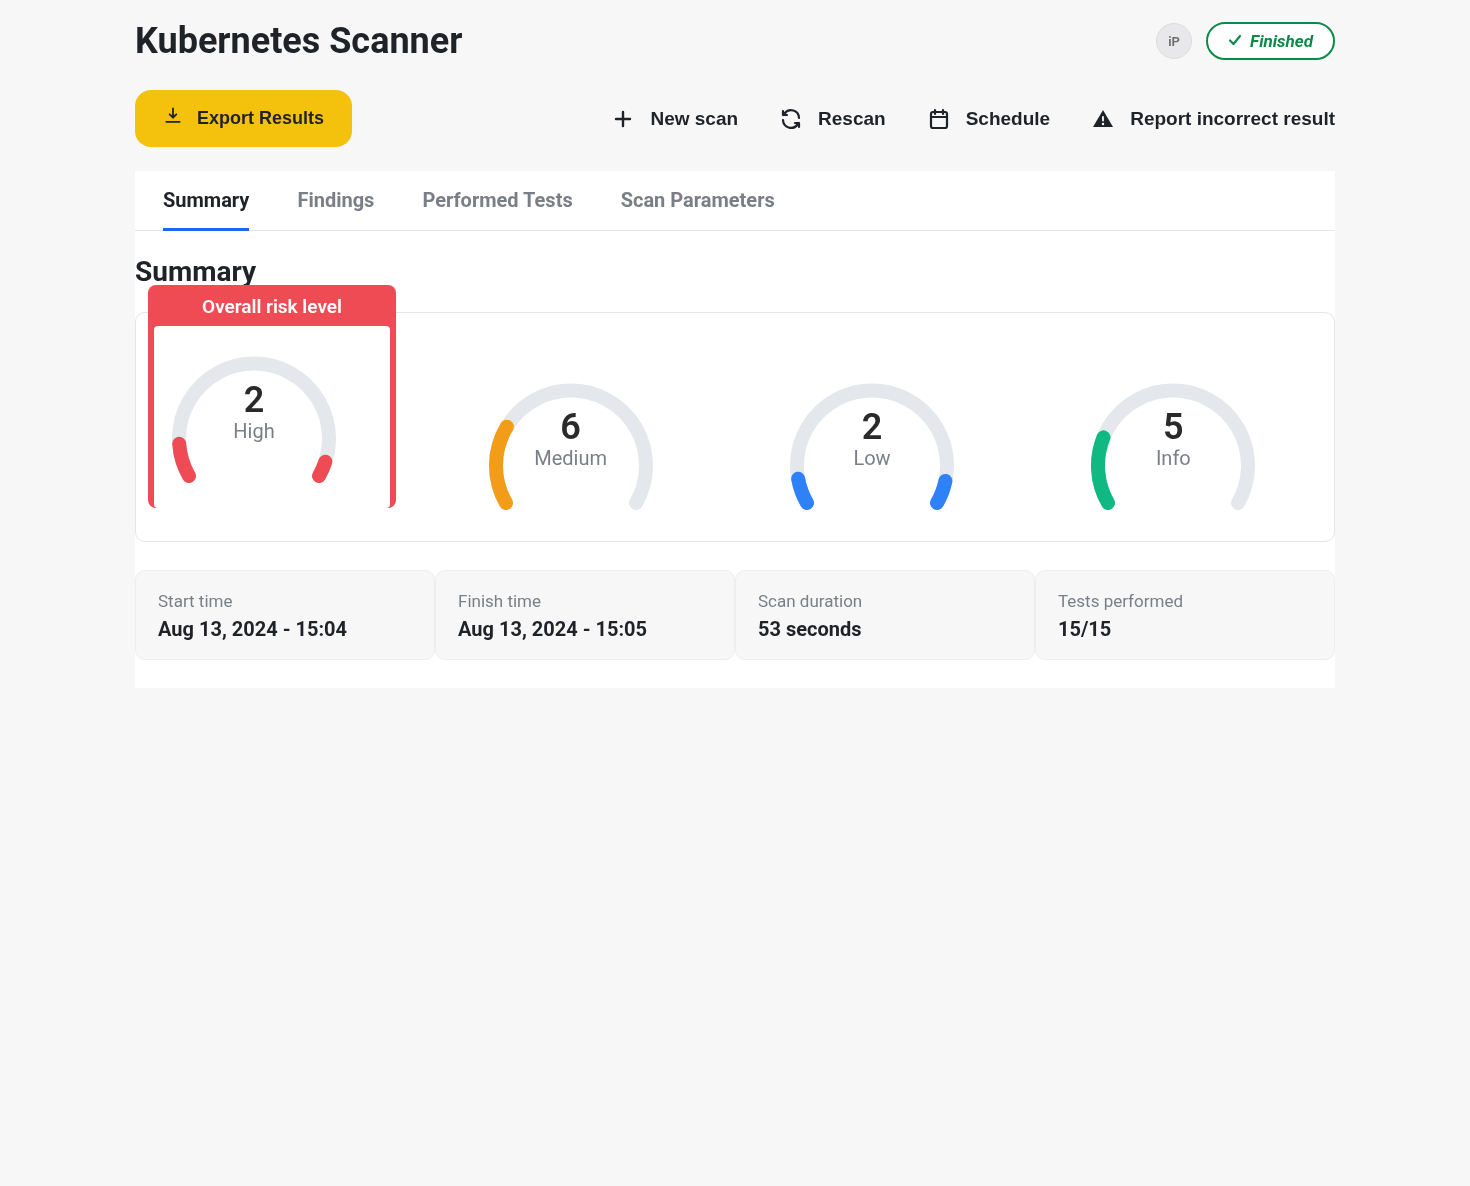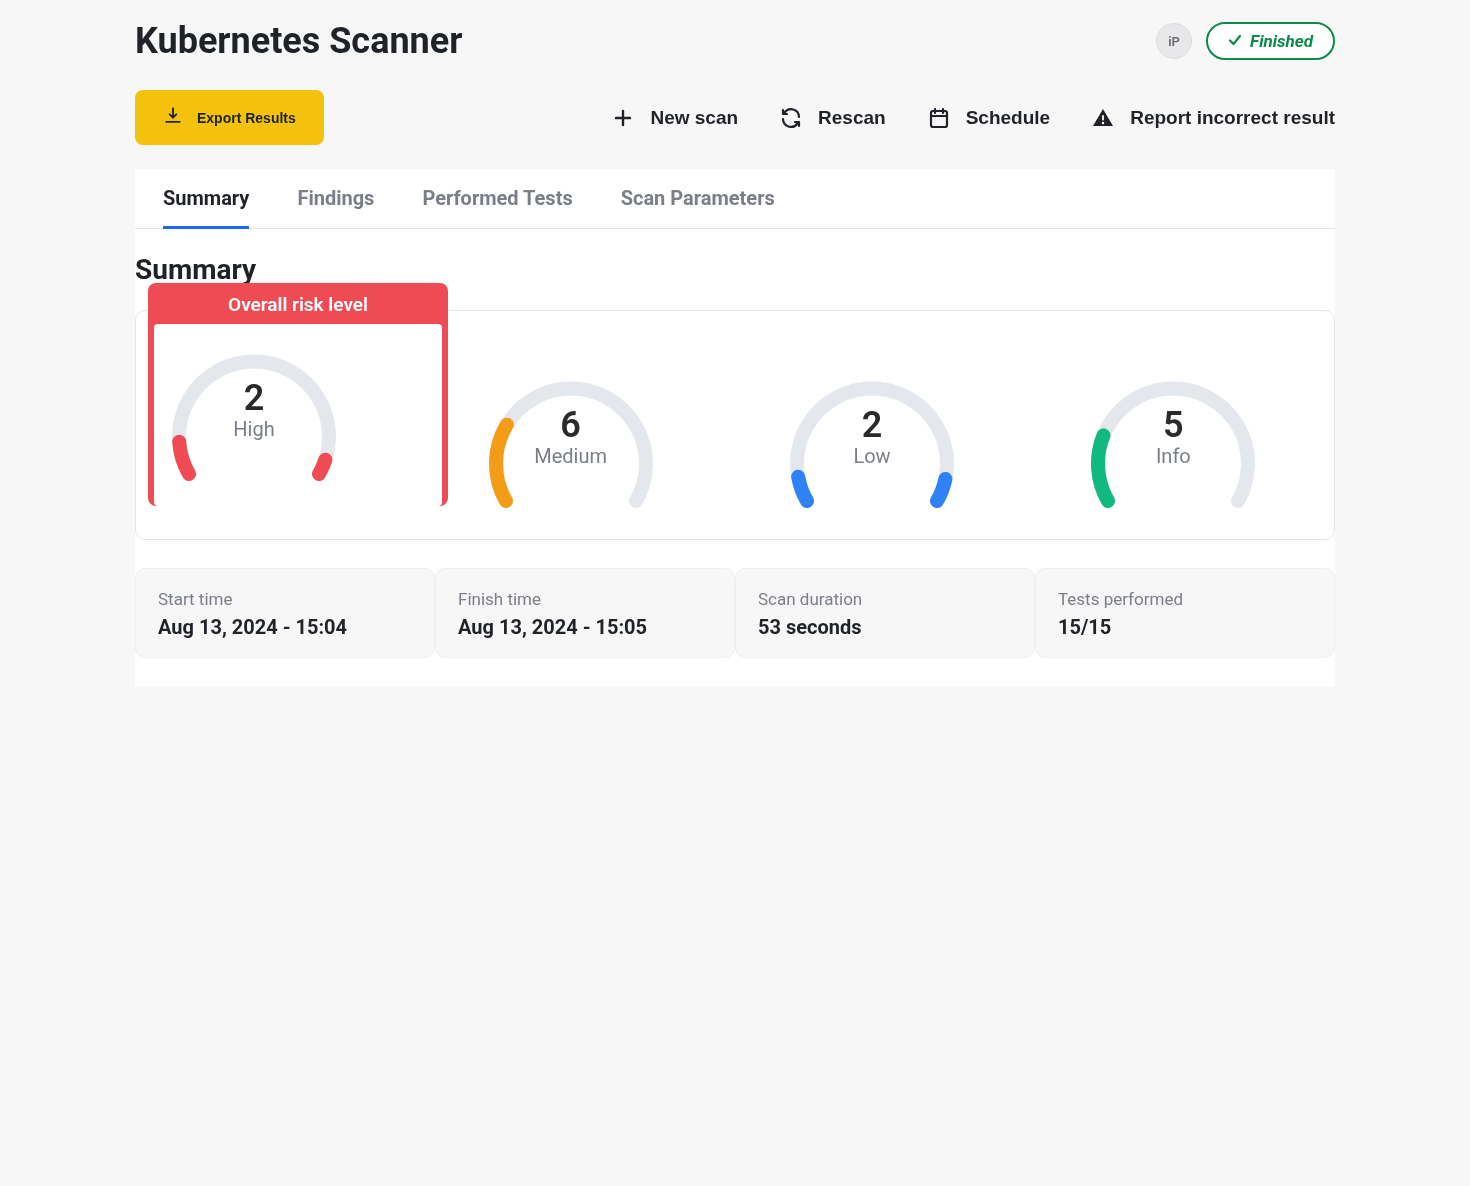--- a/index.html
+++ b/index.html
@@ -32,22 +32,22 @@
       background: #fff; border-radius: 10px; padding: 24px 32px 32px; margin-bottom: 28px;
       border: 1px solid #eee;
     }
     .target-label { font-size: 17px; font-weight: 700; color: #1f2328; margin-bottom: 24px; }
     .target-value { font-size: 20px; font-weight: 700; color: #1f2328; }
 
     
     .action-row { display: flex; align-items: center; gap: 40px; margin-bottom: 24px; }
     .export-btn {
       display: inline-flex; align-items: center; gap: 14px;
-      background: #f4c20d; color: #1f2328; font-weight: 700; font-size: 14px;
-      padding: 16px 28px; border-radius: 8px; border: none; cursor: pointer;
+      background: #f4c20d; color: #1f2328; font-weight: 700; font-size: 18px;
+      padding: 16px 28px; border-radius: 16px; border: none; cursor: pointer;
     }
     .action-btn {
       display: inline-flex; align-items: center; gap: 14px;
       background: transparent; border: none; color: #1f2328;
       font-weight: 700; font-size: 19px; cursor: pointer; padding: 8px 0;
     }
     .action-btn .icon { width: 26px; height: 26px; display: inline-flex; align-items: center; justify-content: center; }
     .spacer { flex: 1; }
 
     
@@ -62,21 +62,21 @@
 
     
     .summary-section { background: #fff; padding: 24px 0 28px; }
     .section-title { font-size: 28px; font-weight: 700; margin-bottom: 24px; }
 
     
     .gauge-outer { border: 1px solid #e5e5e8; border-radius: 10px; position: relative; padding: 0; }
     .risk-frame {
       position: absolute; top: -28px; left: 12px;
       background: #ef4b55; border-radius: 8px; padding-bottom: 0;
-      width: 300px;
+      width: 248px;
     }
     .risk-header { color: #fff; font-weight: 600; font-size: 19px; text-align: center; padding: 10px 0 8px; }
     .risk-inner { background: #fff; border-radius: 4px; margin: 0 6px; padding-bottom: 12px; }
     .gauges-row { display: flex; padding: 40px 10px 18px; }
     .gauge-cell { flex: 1; display: flex; align-items: center; justify-content: center; padding: 0 6px; }
     .gauge-cell.first { flex: 0 0 274px; }
     .gauge {
       position: relative; width: 200px; height: 170px;
       display: flex; align-items: center; justify-content: center;
     }

